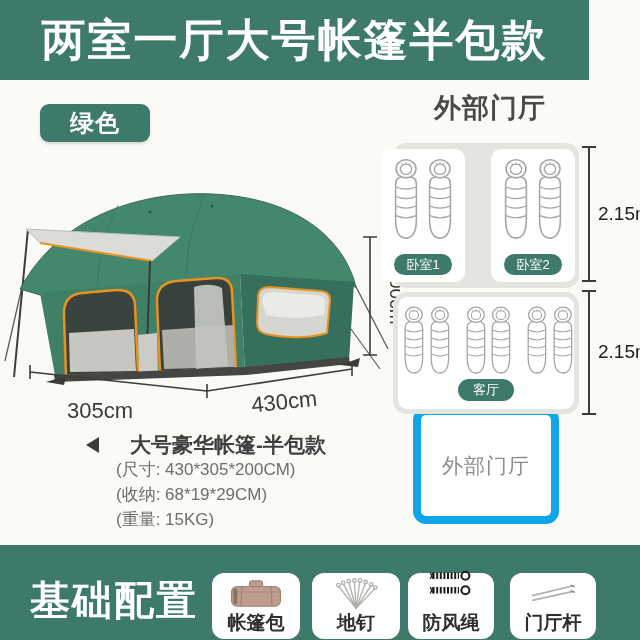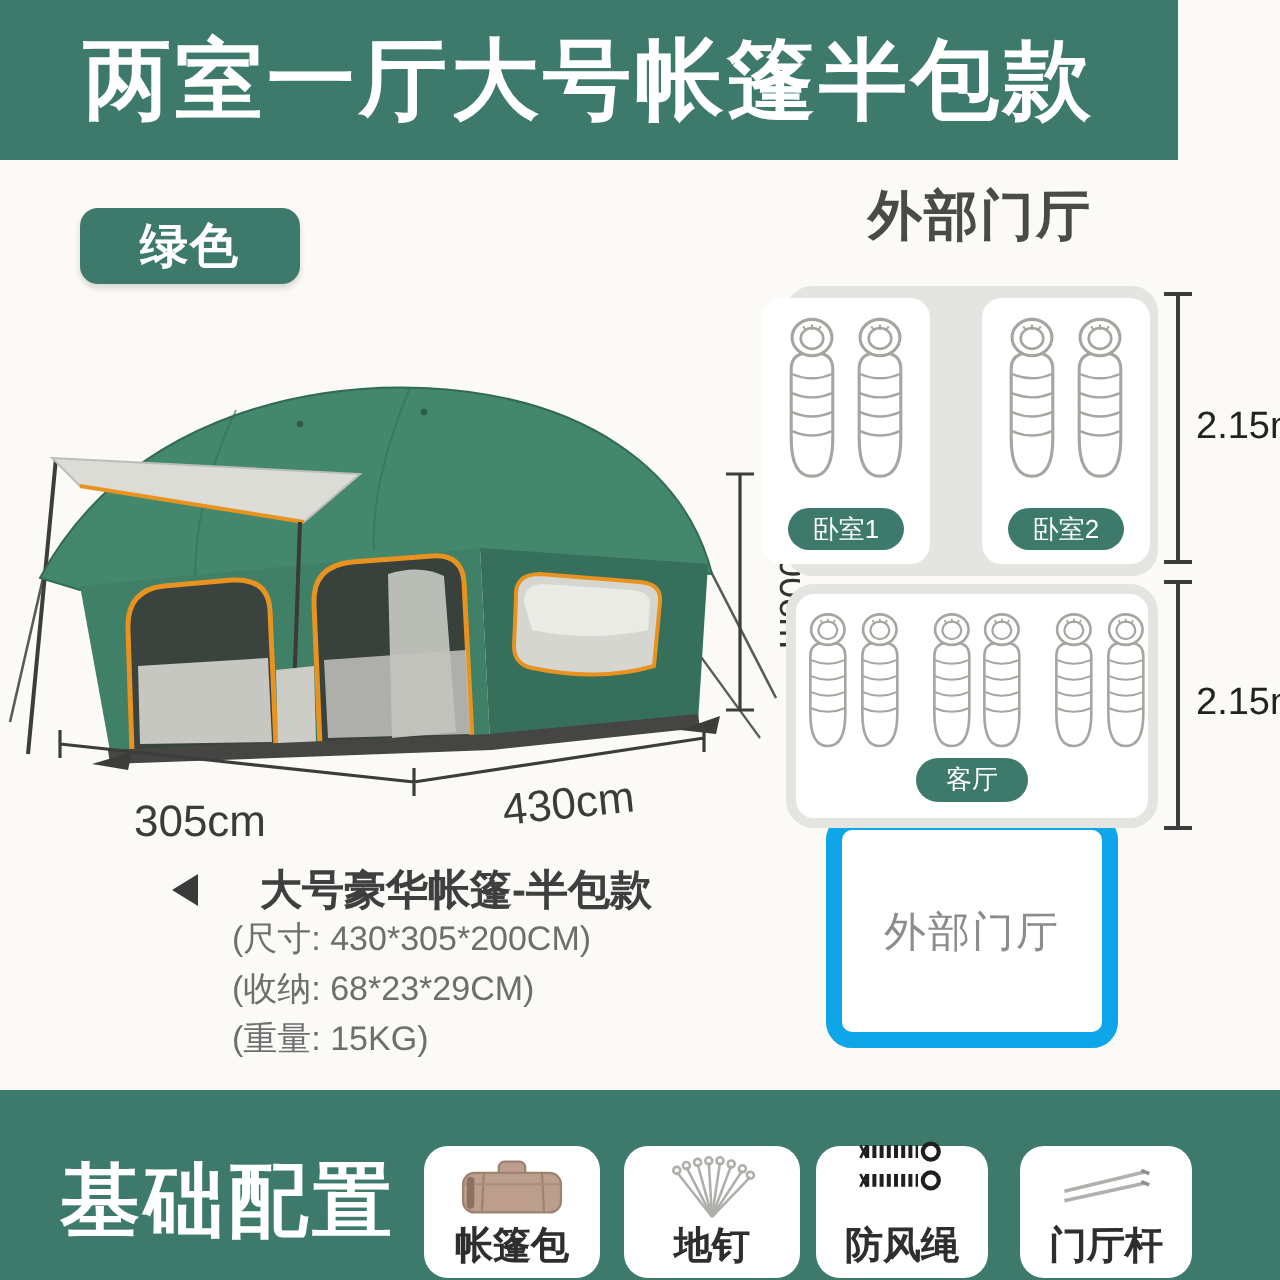--- a/index.html
+++ b/index.html
@@ -206,21 +206,21 @@
   <div class="mlabel ml1">2.15m</div>
   <div class="vline m2"></div>
   <div class="mlabel ml2">2.15m</div>
 
   <div class="spec-title">
     <div class="tri"></div>
     <span>大号豪华帐篷-半包款</span>
   </div>
   <div class="spec-lines">
     <div>(尺寸: 430*305*200CM)</div>
-    <div>(收纳: 68*23*29CM)</div>
+    <div>(收纳: 68*19*29CM)</div>
     <div>(重量: 15KG)</div>
   </div>
 
   <footer class="footer">
     <div class="footer-title">基础配置</div>
 
     <div class="config-item ci0">
       <div class="ic">
         <svg width="58" height="32" viewBox="0 0 60 34">
           <rect x="23" y="3" width="14" height="9" rx="3" fill="#bd9e8e" stroke="#9d8372" stroke-width="1.2"></rect>

